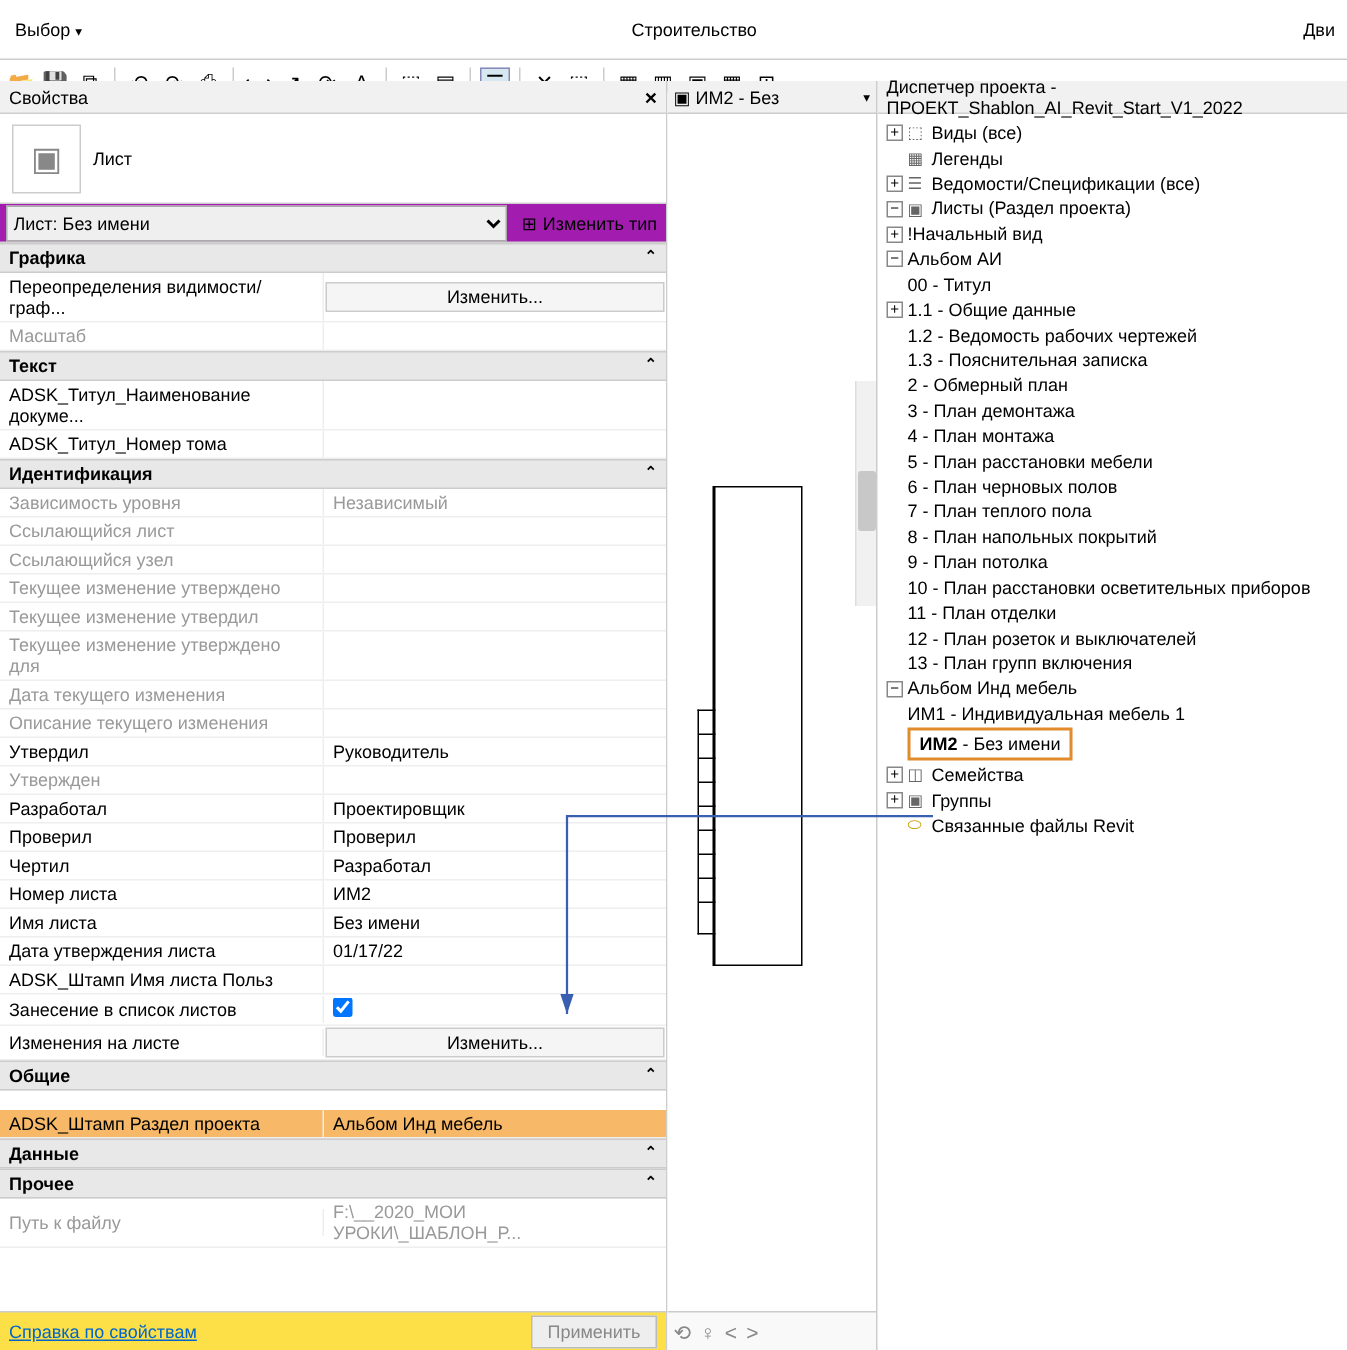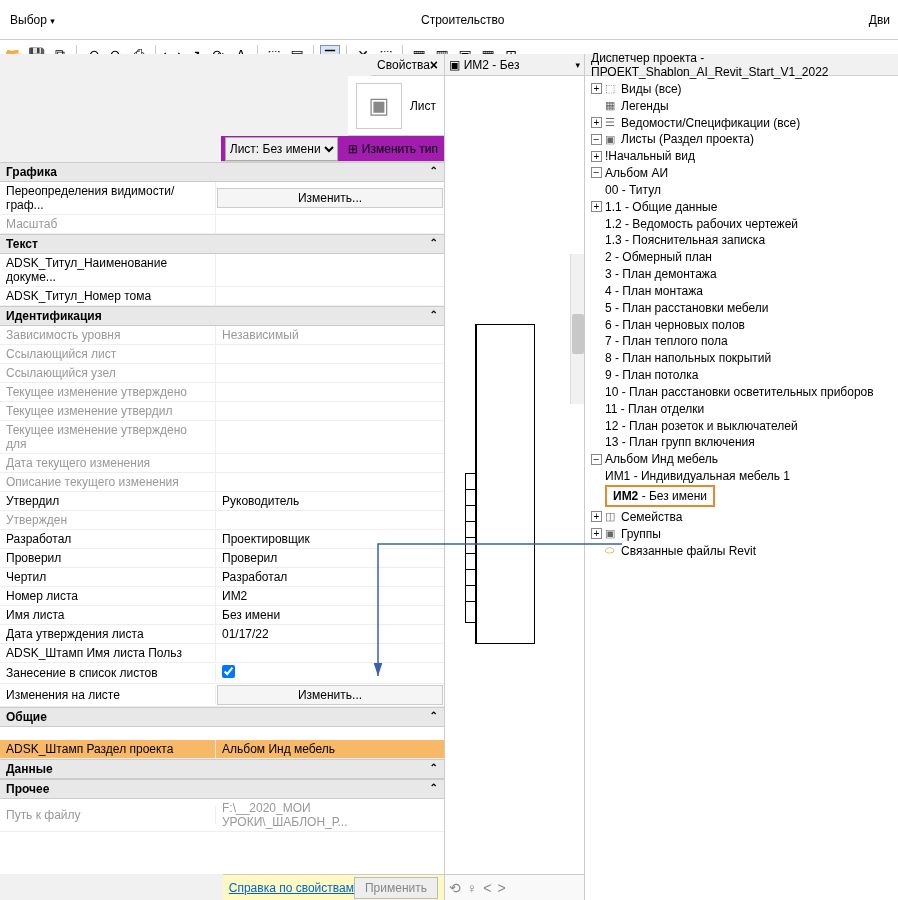--- a/index.html
+++ b/index.html
@@ -4,38 +4,38 @@
 <style>
 * { box-sizing: border-box; margin: 0; padding: 0; font-family: "Segoe UI", Tahoma, sans-serif; font-size: 12px; }
 body { background: #fff; width: 898px; height: 900px; color: #000; overflow: hidden; position: relative; }
 .topbar { height: 40px; border-bottom: 1px solid #ccc; display: flex; align-items: center; }
 .topbar .vbor { padding: 0 10px; }
 .topbar .centered { flex: 1; text-align: center; }
 .toolbar { height: 30px; border-bottom: 1px solid #ccc; display: flex; align-items: center; padding: 0 4px; gap: 3px; }
 .toolbar .ico { width: 20px; height: 20px; display: flex; align-items: center; justify-content: center; font-size: 14px; }
 .vsep { width: 1px; height: 20px; background: #ccc; margin: 0 3px; }
 .workspace { display: flex; position: absolute; top: 54px; bottom: 0; left: 0; right: 0; }
-.leftpanel { width: 445px; border-right: 1px solid #ccc; display: flex; flex-direction: column; background: #f1f1f1; position: relative; align-items: flex-end; }
+.leftpanel { width: 445px; border-right: 1px solid #ccc; display: flex; flex-direction: column; background: #f1f1f1; position: relative; }
 .panel-title { height: 22px; display: flex; align-items: center; padding: 0 6px; background: #f1f1f1; border-bottom: 1px solid #d0d0d0; }
 .panel-title .close { margin-left: auto; font-weight: bold; font-size: 14px; cursor: pointer; }
 .typebox { height: 60px; display: flex; align-items: center; padding: 8px; background: #fff; border-bottom: 1px solid #d0d0d0; }
 .typebox .iconsq { width: 46px; height: 46px; border: 1px solid #ccc; margin-right: 8px; display:flex; align-items:center; justify-content:center; font-size: 22px; color:#888;}
 .selectrow { height: 26px; display: flex; align-items: center; background: #a21caf; border-bottom: 1px solid #d0d0d0; }
 .selectrow select { flex: 1; height: 24px; border: 1px solid #aaa; margin: 0 4px; }
 .selectrow .edit-type { padding: 0 6px; display: flex; align-items: center; gap: 4px; }
 .properties { flex: 1; overflow-y: auto; background: #fff; }
 .section-head { background: #e8e8e8; font-weight: 600; padding: 2px 6px; border-top: 1px solid #ccc; border-bottom: 1px solid #ccc; position: relative; }
 .section-head .chev { position: absolute; right: 6px; top: 2px; font-size: 10px; }
 .row { display: flex; border-bottom: 1px solid #eee; min-height: 18px; align-items: center; }
 .row .k { width: 216px; padding: 2px 6px; border-right: 1px solid #eee; }
 .row .v { flex: 1; padding: 2px 6px; position: relative; }
 .row .v.btn { text-align: center; background: #f5f5f5; border: 1px solid #ccc; margin: 1px; cursor: pointer; }
 .grey { color: #999; }
 .highlight-row { background: #f7b968; margin-top: 13px; }
-.footer { height: 26px; display: flex; align-items: center; border-top: 1px solid #ccc; padding: 0 6px; background: #fef9c3; }
+.footer { height: 26px; display: flex; align-items: center; border-top: 1px solid #ccc; padding: 0 6px; background: #fde047; }
 .footer .link { color: #0066cc; text-decoration: underline; cursor: pointer; }
 .footer .apply { margin-left: auto; background: #eee; border: 1px solid #bbb; padding: 3px 10px; color: #888; }
 
 .midpanel { width: 140px; border-right: 1px solid #ccc; background: #fff; position: relative; }
 .tabhead { height: 22px; display: flex; align-items: center; padding: 0 4px; border-bottom: 1px solid #ccc; background: #f1f1f1; }
 .drawing { position: absolute; left: 30px; top: 270px; }
 .drawing .frame { width: 60px; height: 320px; border: 1px solid #000; border-left: 2px solid #000; position: relative; background: #fff; }
 .drawing .inner { position: absolute; left: -12px; bottom: 20px; width: 12px; height: 150px; border: 1px solid #000; border-right: none; }
 .drawing .inner .cell { height: 16px; border-bottom: 1px solid #000; }
 

